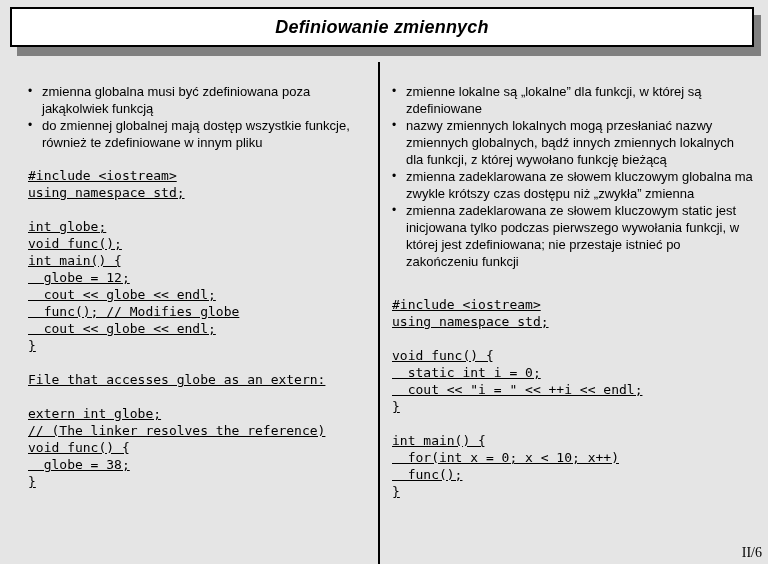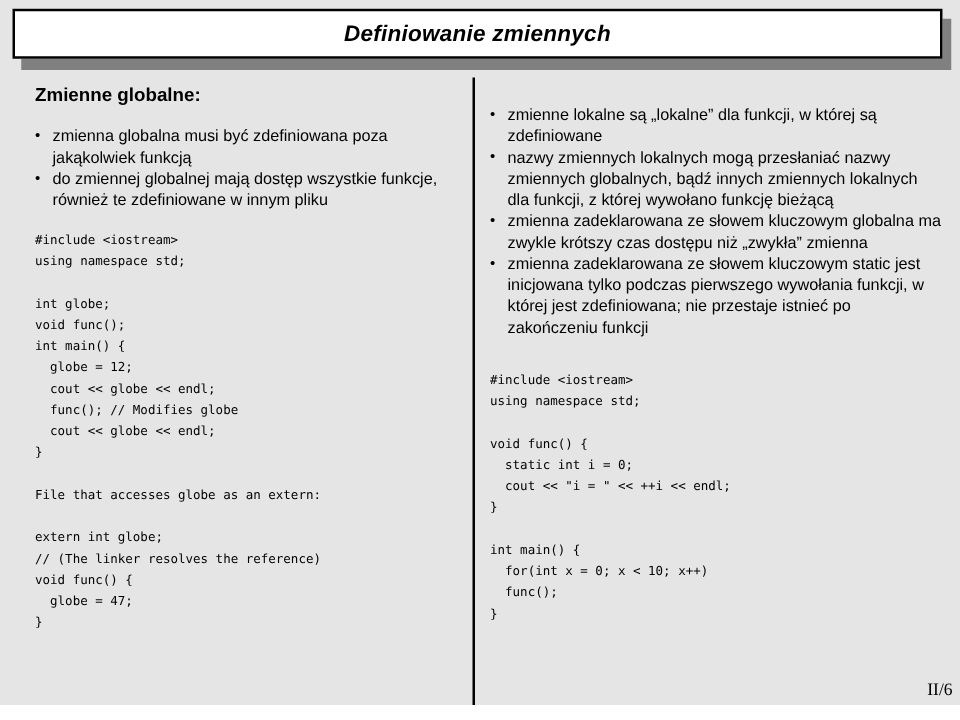--- a/index.html
+++ b/index.html
@@ -77,24 +77,25 @@
   .dot {
     width: 14px;
     flex: none;
     font-size: 12px;
   }
   .btext {
     flex: 1;
   }
   .code {
     font-family: "DejaVu Sans Mono", "Liberation Mono", monospace;
-    font-size: 10px;
+    font-size: 13px;
     line-height: 17px;
     margin: 0;
     white-space: pre;
+    text-decoration: underline;
   }
   .code.first { margin-top: 16px; }
   .code.second { margin-top: 17px; }
   .col-right .code.first { margin-top: 26px; }
   .footer {
     position: absolute;
     right: 6px;
     bottom: 3px;
     font-family: "Liberation Serif", serif;
     font-size: 14px;
@@ -106,21 +107,20 @@
 <div class="slide">
 
   <div class="title-shadow"></div>
   <div class="title-box">
     <span class="title-text">Definiowanie zmiennych</span>
   </div>
 
   <div class="divider"></div>
 
   <div class="col col-left">
-    <div class="heading">Zmienne globalne:</div>
     <div class="bullets">
       <div class="bullet">
         <span class="dot">•</span>
         <span class="btext">zmienna globalna musi być zdefiniowana poza jakąkolwiek funkcją</span>
       </div>
       <div class="bullet">
         <span class="dot">•</span>
         <span class="btext">do zmiennej globalnej mają dostęp wszystkie funkcje, również te zdefiniowane w innym pliku</span>
       </div>
     </div>
@@ -133,21 +133,21 @@
   globe = 12;
   cout &lt;&lt; globe &lt;&lt; endl;
   func(); // Modifies globe
   cout &lt;&lt; globe &lt;&lt; endl;
 }</pre>
     <pre class="code second">File that accesses globe as an extern:
 
 extern int globe;
 // (The linker resolves the reference)
 void func() {
-  globe = 47;
+  globe = 38;
 }</pre>
   </div>
 
   <div class="col col-right">
     <div class="bullets">
       <div class="bullet">
         <span class="dot">•</span>
         <span class="btext">zmienne lokalne są „lokalne” dla funkcji, w której są zdefiniowane</span>
       </div>
       <div class="bullet">

